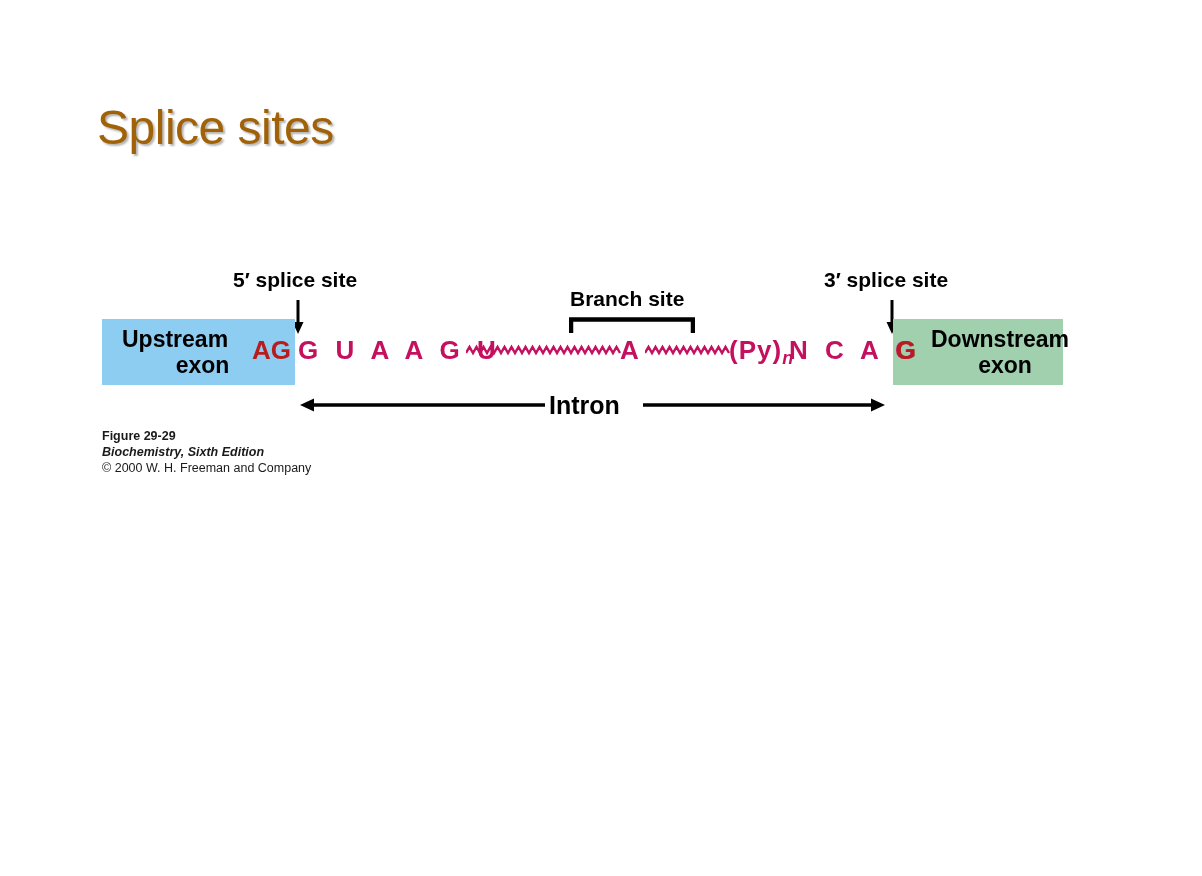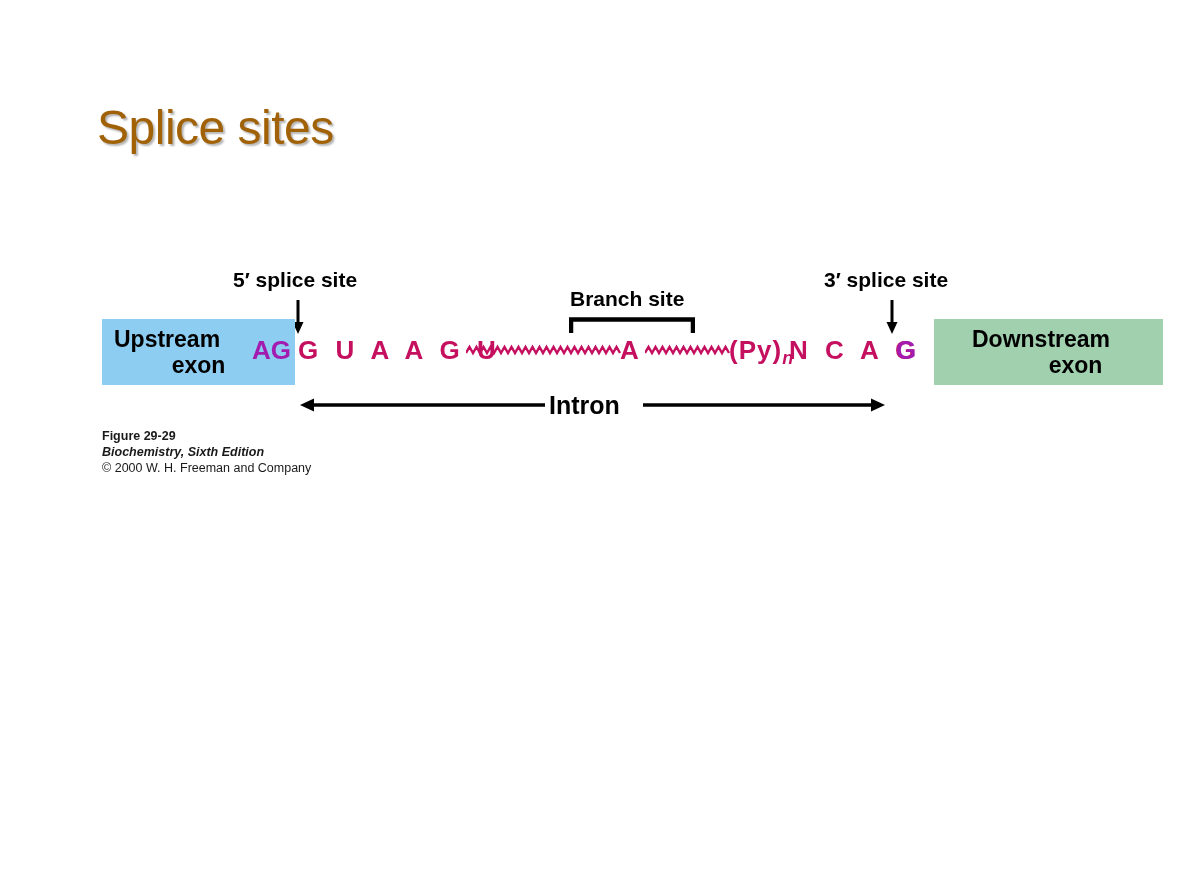--- a/index.html
+++ b/index.html
@@ -42,61 +42,61 @@
 
   
   #upstream-exon-box {
     left: 102px;
     top: 319px;
     width: 193px;
     height: 66px;
     background: #8ecdf2;
   }
   #downstream-exon-box {
-    left: 934px;
+    left: 893px;
     top: 319px;
-    width: 229px;
+    width: 170px;
     height: 66px;
     background: #a0d0ae;
   }
   .exon-label {
     position: absolute;
     left: 0;
     top: 0;
     width: 100%;
     height: 100%;
     display: flex;
     flex-direction: column;
     align-items: center;
     justify-content: center;
     font-size: 23px;
     font-weight: bold;
     line-height: 1.15;
     color: #000000;
   }
   #upstream-exon-box .exon-label {
     align-items: flex-start;
-    padding-left: 12px;
+    padding-left: 20px;
     box-sizing: border-box;
   }
   #upstream-exon-box .exon-label .l2 { align-self: center; margin-left: -12px; }
   #downstream-exon-box .exon-label { padding-left: 38px; box-sizing: border-box; }
   #downstream-exon-box .exon-label .l1 { align-self: flex-start; }
   #downstream-exon-box .exon-label .l2 { align-self: center; margin-left: 16px; }
 
   
   .seq {
     position: absolute;
     top: 337px;
     font-size: 26px;
     font-weight: bold;
     line-height: 1;
     white-space: nowrap;
   }
-  .seq.black { color: #a21caf; }
+  .seq.black { color: #b91c1c; }
   .seq.magenta { color: #c4105f; }
 
   #seq-ag      { left: 252px; letter-spacing: 0px; }
   #seq-guaagu  { left: 298px; letter-spacing: 5px; }
   #seq-branch-a{ left: 620px; }
   #seq-py      { left: 729px; letter-spacing: 1px; }
   #seq-ncag    { left: 789px; letter-spacing: 5px; }
   #seq-g-down  { left: 896px; }
 
   #seq-py .sub {

